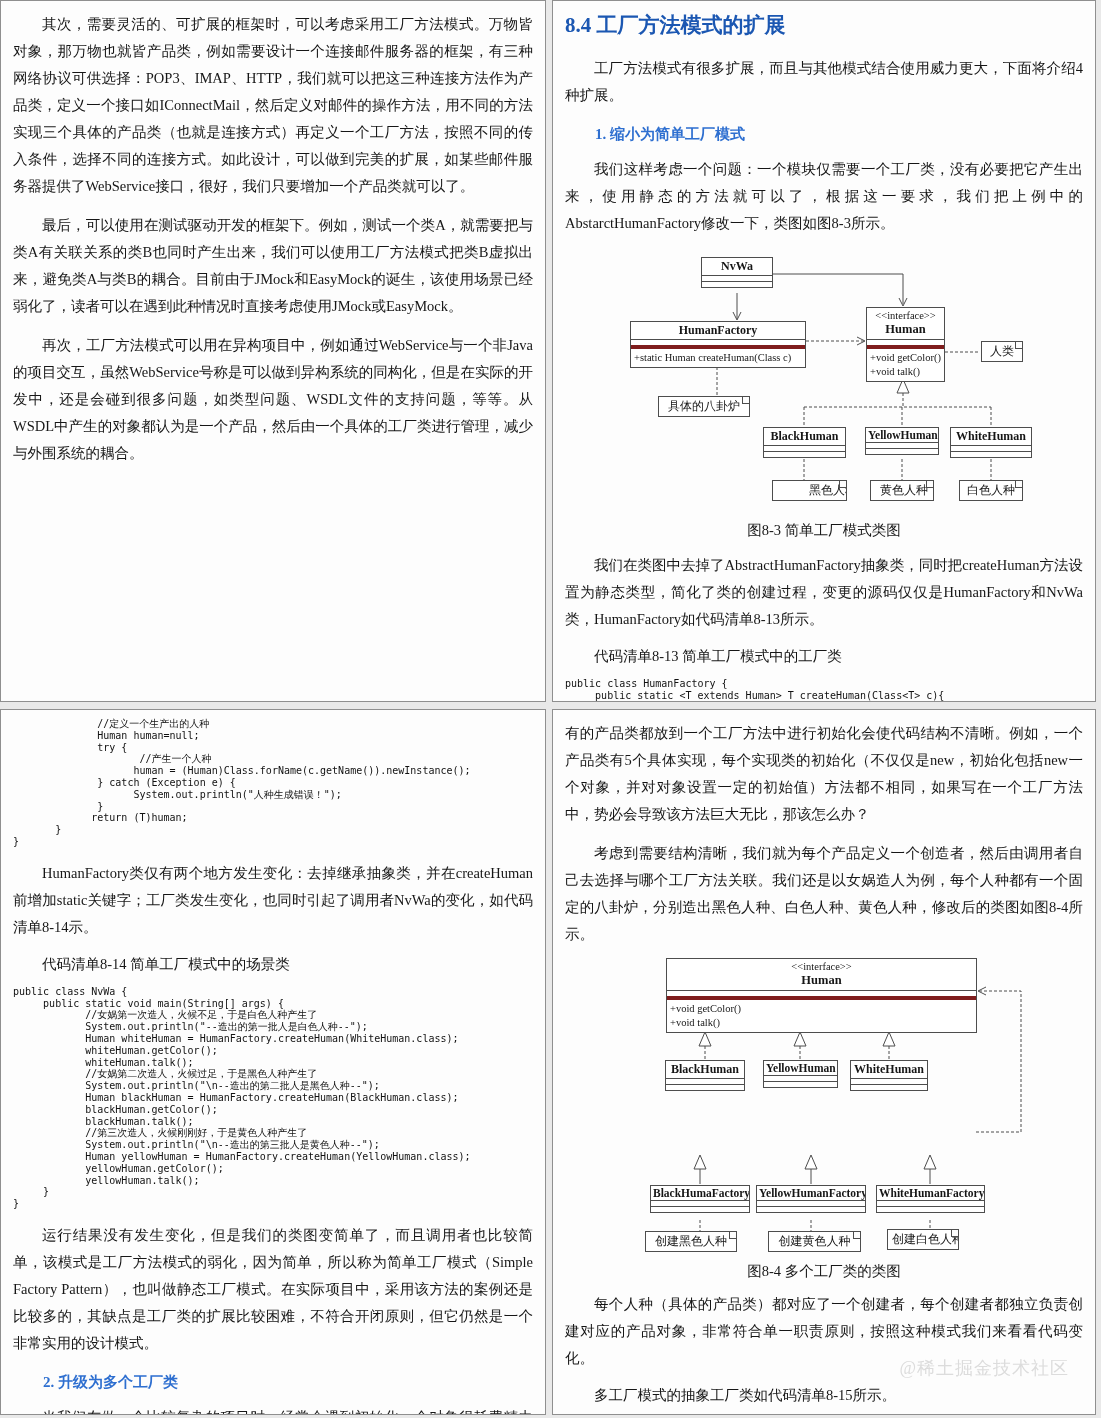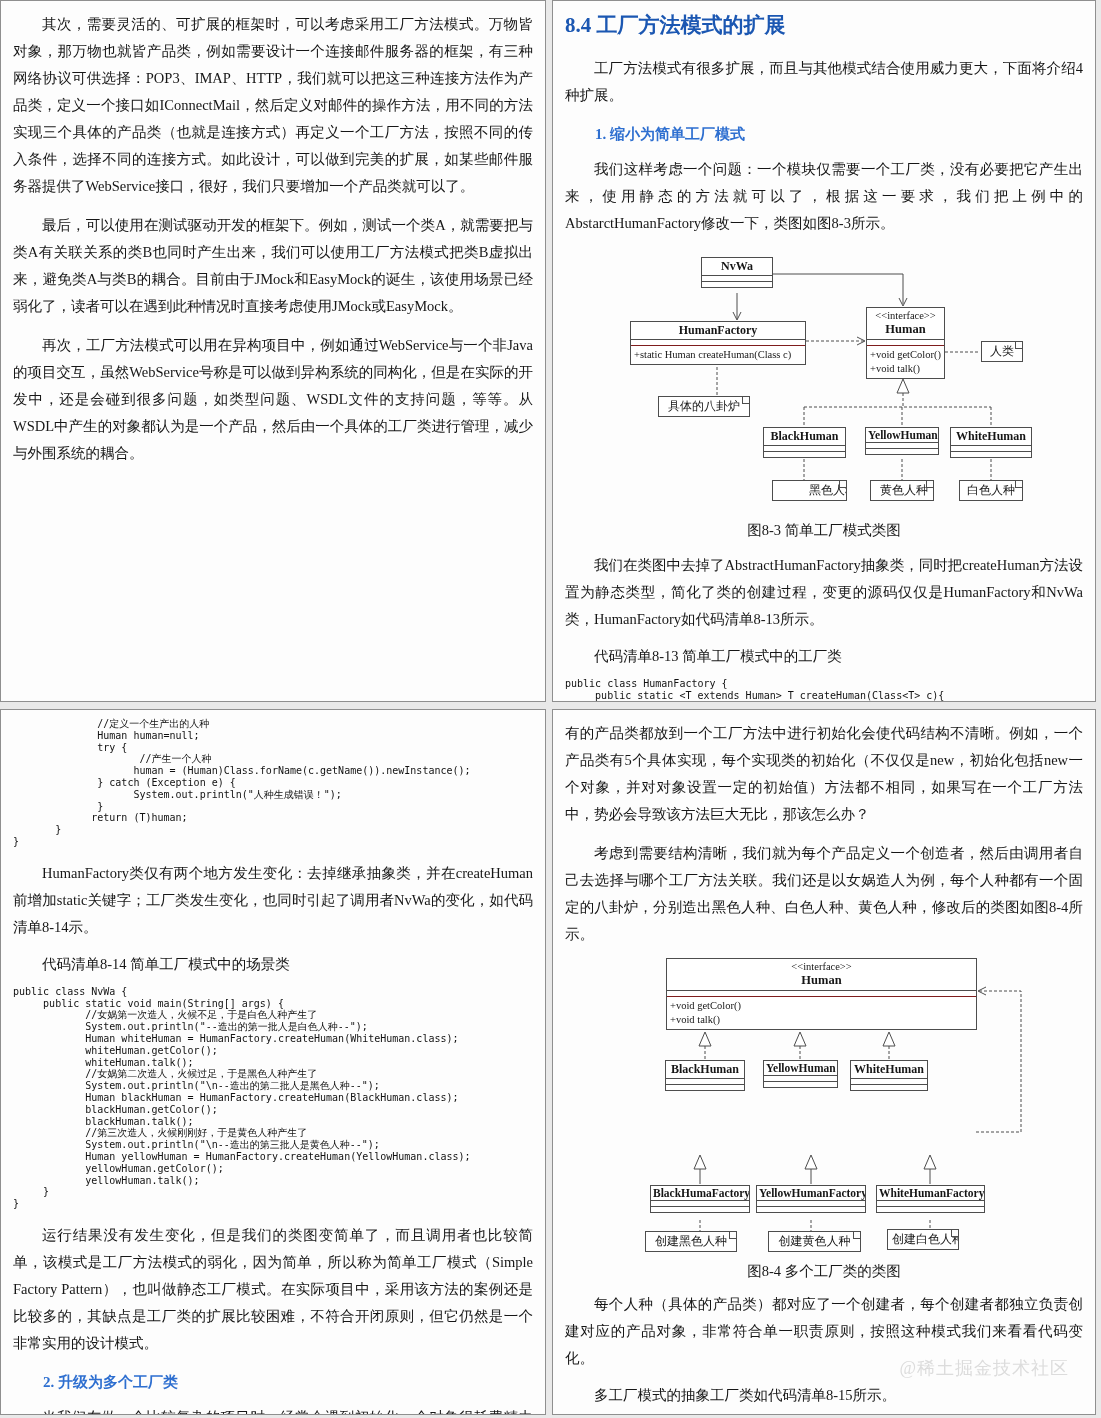--- a/index.html
+++ b/index.html
@@ -31,21 +31,21 @@
 
   .uml-box { position:absolute; background:#fff; border:1px solid #4d4d4d; }
   .uml-title { font-weight:bold; text-align:center; font-size:12px;
                padding:1px 2px; white-space:nowrap; overflow:hidden; }
   .uml-title.small { font-size:11.5px; }
   .uml-title.italic { font-style:italic; font-size:12.5px; }
   .uml-header { text-align:center; padding:1px 0 2px 0; }
   .uml-stereo { font-size:10.5px; line-height:13px; white-space:nowrap; }
   .uml-name { font-size:12.5px; font-weight:bold; line-height:15px; }
   .uml-sep { border-top:1px solid #4d4d4d; height:6px; }
-  .uml-methods { border-top:1px solid #7f1d1d; font-size:10.5px;
+  .uml-methods { border-top:4px solid #7f1d1d; font-size:10.5px;
                  padding:2px 3px; line-height:14px; white-space:nowrap; overflow:hidden; }
   .uml-methods.italic { font-style:italic; }
 
   .uml-note { position:absolute; background:#fff; border:1px solid #4d4d4d;
               font-size:12px; text-align:center; padding:1px 4px;
               white-space:nowrap; overflow:hidden; }
   .uml-note::after { content:""; position:absolute; right:-1px; top:-1px;
               width:7px; height:7px; background:#fdfdfd;
               border-left:1px solid #4d4d4d; border-bottom:1px solid #4d4d4d; }
 

